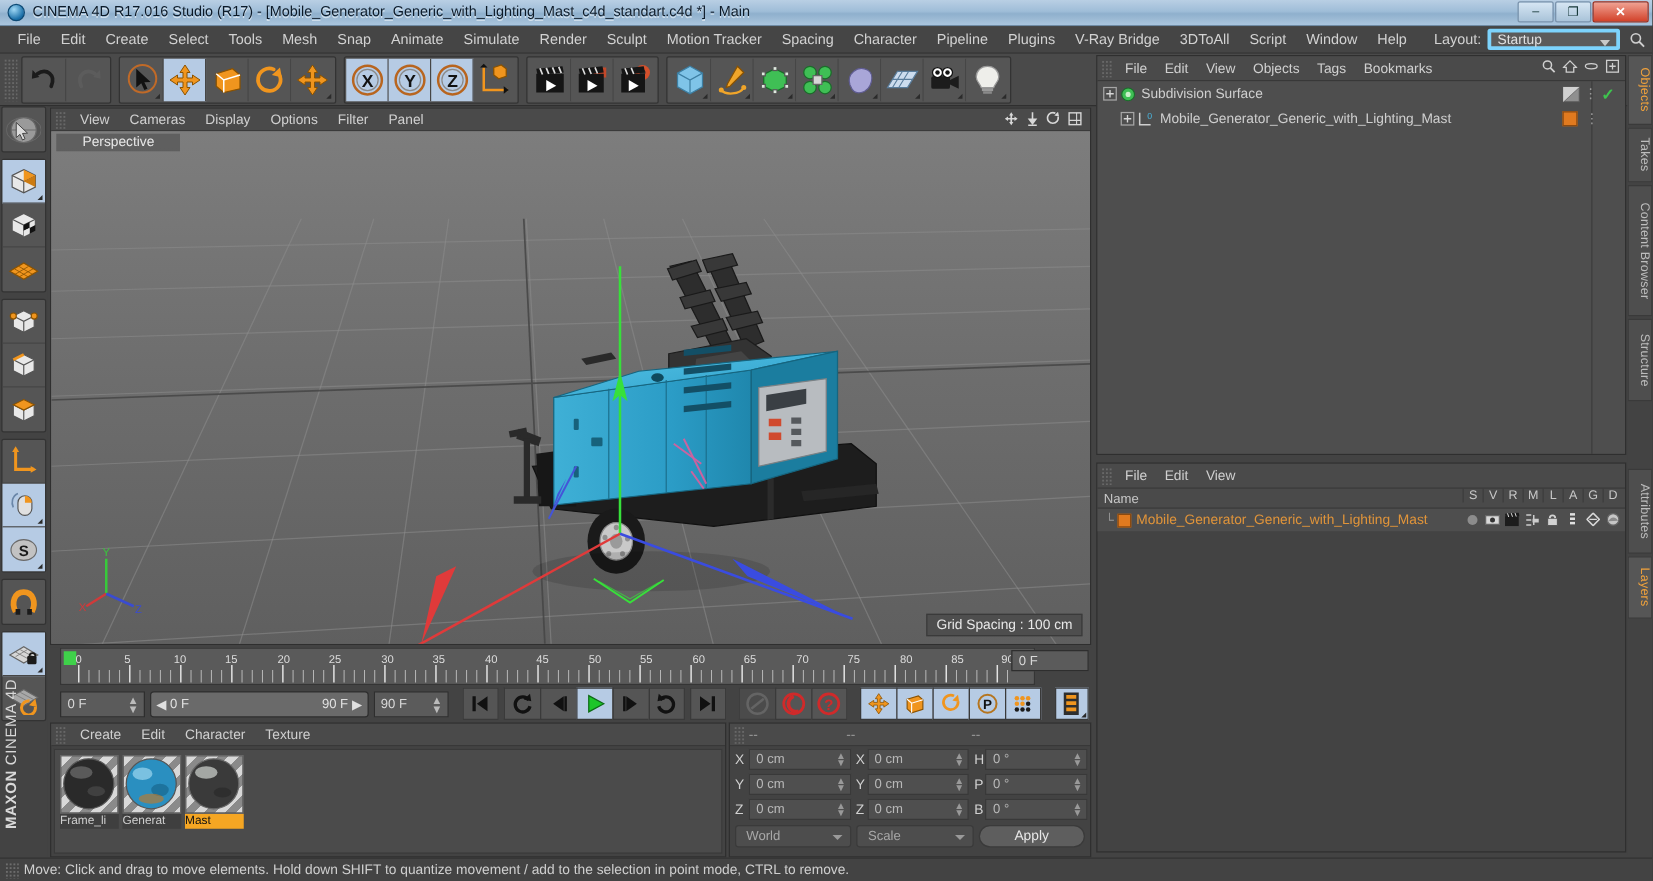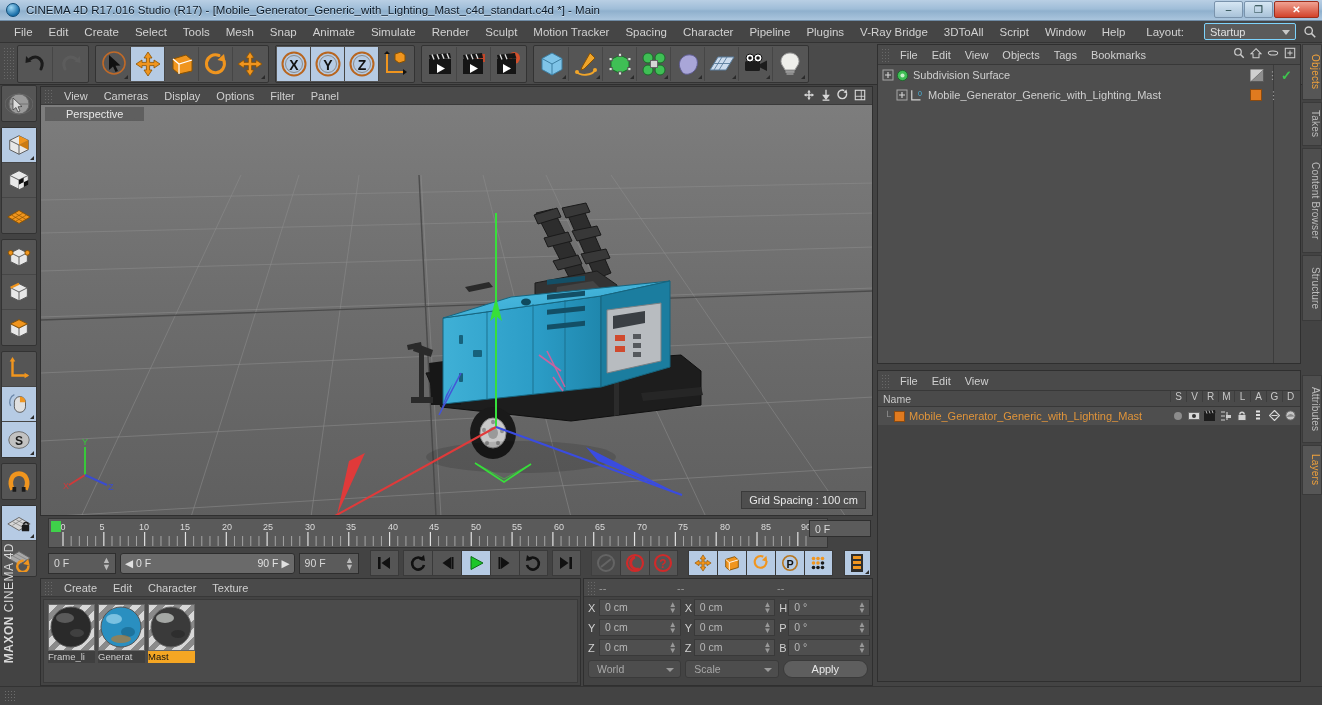--- a/index.html
+++ b/index.html
@@ -19,23 +19,23 @@
   .tb-btn { width:29px; height:17px; border:1px solid #7a93ac; border-radius:2px;
     background:linear-gradient(180deg,#d6e6f3,#a9c3d9); display:flex;align-items:center;justify-content:center;
     font-size:10px; color:#133; }
   .tb-btn.close { width:45px; background:linear-gradient(180deg,#f0a293,#d2422a);
     border-color:#9d2e1c; color:#fff; font-weight:bold; }
 
   
   .menubar { position:absolute; left:0; top:21px; width:1322px; height:22px;
     background:#454545; border-bottom:1px solid #333; display:flex; align-items:center; padding-left:6px;}
   .menu-item { font-size:11.5px; color:#d2d2d2; padding:2px 8px; white-space:nowrap; }
-  .layout-box { position:absolute; right:26px; top:2px; display:flex; align-items:center; gap:20px; }
+  .layout-box { position:absolute; right:26px; top:2px; display:flex; align-items:center; gap:5px; }
   .layout-lbl { font-size:11.5px; color:#d2d2d2; }
-  .layout-sel { width:92px; height:17px; background:#5b5b5b; border:1px solid #7dd3fc;
+  .layout-sel { width:106px; height:17px; background:#5b5b5b; border:3px solid #7dd3fc;
     border-radius:2px; font-size:11px; color:#e0e0e0; display:flex; align-items:center;
     padding-left:5px; position:relative;}
   .layout-sel .caret { position:absolute; right:5px; top:6px; width:0;height:0;
     border-left:4px solid transparent;border-right:4px solid transparent;border-top:5px solid #c8c8c8;}
   .mb-search { position:absolute; right:5px; top:4px; width:14px; height:14px; }
 
   
   .toolbar { position:absolute; left:0; top:43px; width:1322px; height:42px;
     background:#4a4a4a; border-bottom:1px solid #2f2f2f; display:flex; align-items:center; }
   .grip { width:11px; height:34px; margin:0 3px;
@@ -1252,14 +1252,15 @@
     <div class="vtab" style="height:44px;">Takes</div>
     <div class="vtab" style="height:105px;">Content Browser</div>
     <div class="vtab" style="height:66px;">Structure</div>
     <div style="height:52px;"></div>
     <div class="vtab" style="height:68px;">Attributes</div>
     <div class="vtab sel" style="height:50px;">Layers</div>
   </div>
 
   <div class="statusbar">
     <div class="sb-grip"></div>
+    <div class="sb-text">Move: Click and drag to move elements. Hold down SHIFT to quantize movement / add to the selection in point mode, CTRL to remove.</div>
   </div>
 </div>
 
 </body></html>

